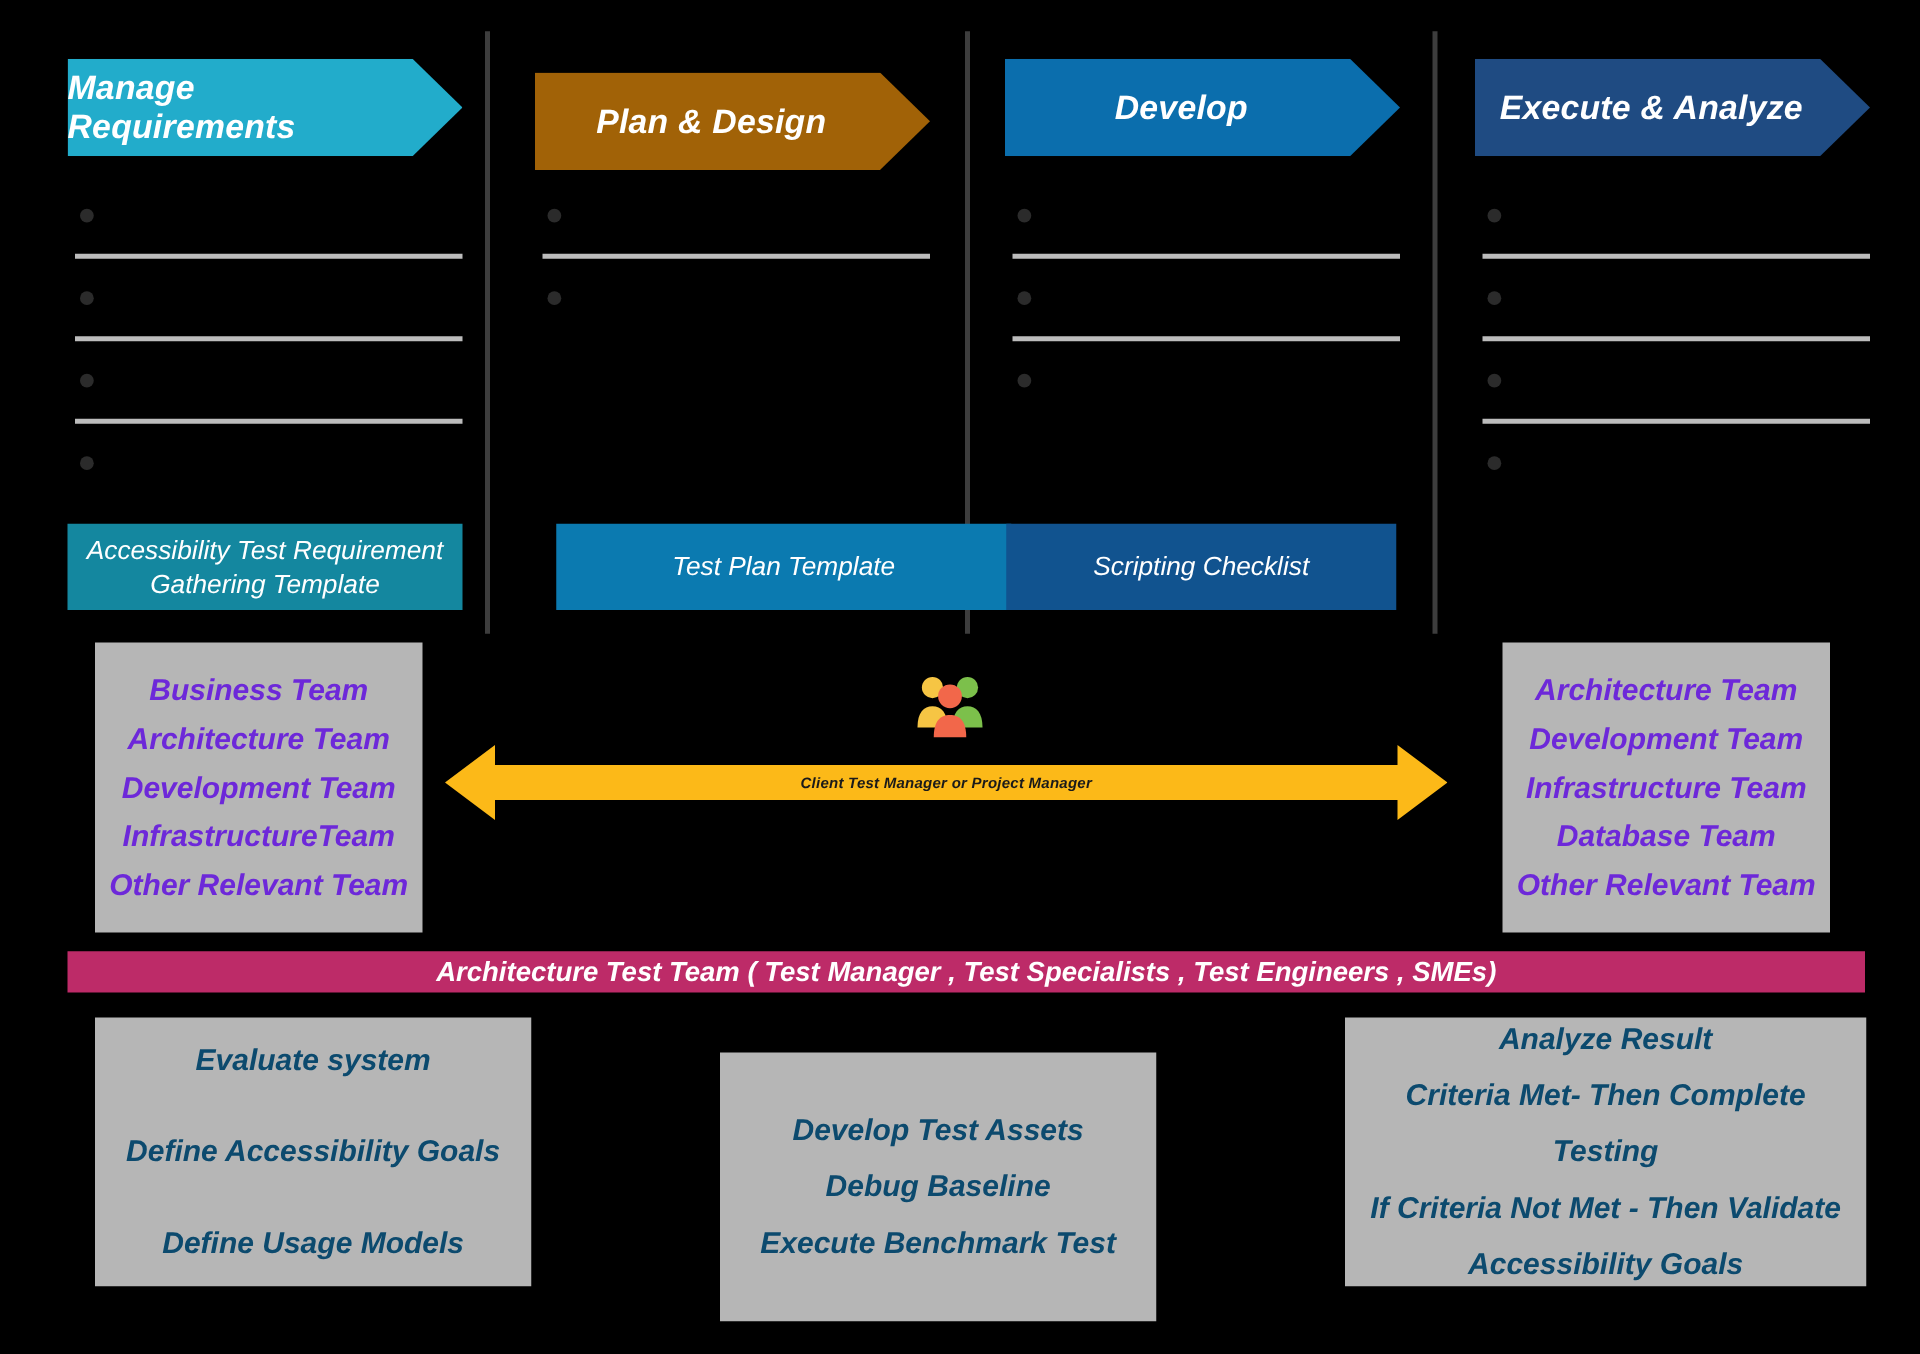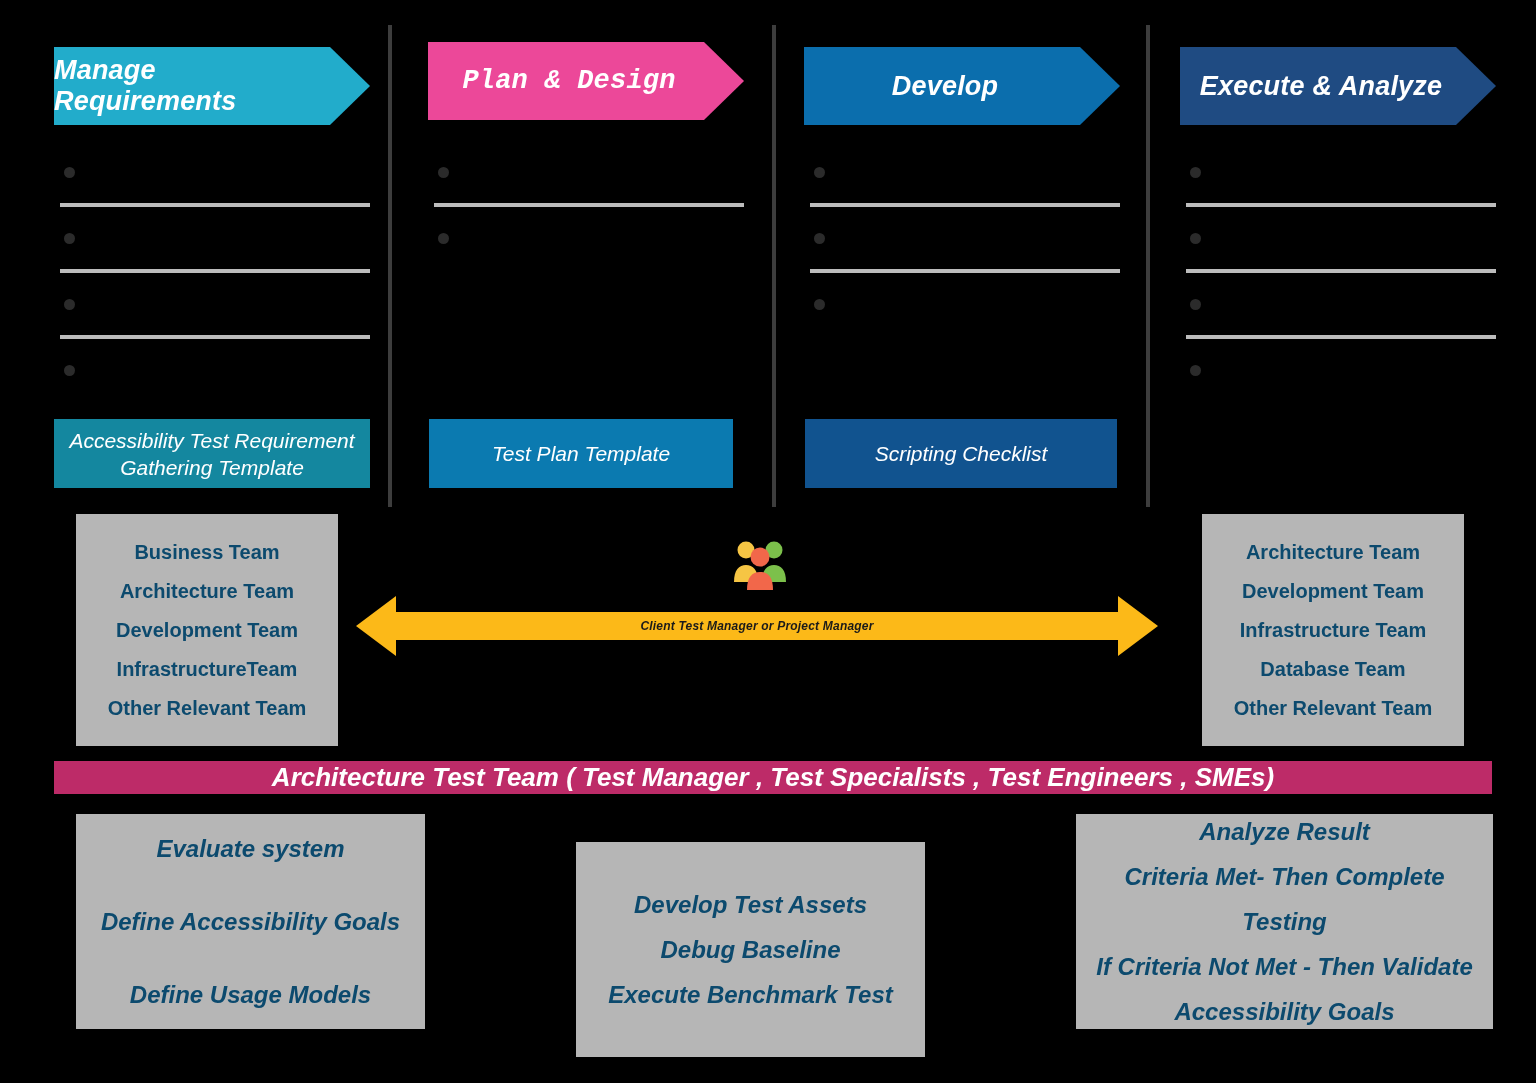--- a/index.html
+++ b/index.html
@@ -31,21 +31,21 @@
     color: #ffffff;
     font-size: 27px;
     font-weight: bold;
     font-style: italic;
     letter-spacing: 0.2px;
     clip-path: polygon(0 0, calc(100% - 40px) 0, 100% 50%, calc(100% - 40px) 100%, 0 100%);
     padding-right: 34px;
     box-sizing: border-box;
   }
   .chev-1 { left: 54px;   top: 47px; width: 316px; background: #22accb; }
-  .chev-2 { left: 428px;  top: 42px; width: 316px; background: #ec4899; font-family: Liberation Mono, monospace; }
+  .chev-2 { left: 428px;  top: 58px; width: 316px; background: #a16207; }
   .chev-3 { left: 804px;  top: 47px; width: 316px; background: #0b6ead; }
   .chev-4 { left: 1180px; top: 47px; width: 316px; background: #1f4b82; }
 
   
   .col-divider {
     position: absolute;
     top: 25px;
     width: 4px;
     height: 482px;
     background: #3d3d3d;
@@ -100,41 +100,42 @@
     justify-content: center;
     text-align: center;
     color: #ffffff;
     font-size: 21px;
     font-style: italic;
     line-height: 27px;
     padding: 0 10px;
     box-sizing: border-box;
   }
   .tpl-1 { left: 54px;   top: 419px; width: 316px; background: #14879f; }
-  .tpl-2 { left: 429px;  top: 419px; width: 304px; background: #0b7ab0; }
+  .tpl-2 { left: 445px;  top: 419px; width: 364px; background: #0b7ab0; }
   .tpl-3 { left: 805px;  top: 419px; width: 312px; background: #11538f; }
   .tpl-4 { left: 1180px; top: 419px; width: 312px; background: #17355c; }
 
   
   .team-box {
     position: absolute;
     background: #b6b6b6;
     display: flex;
     flex-direction: column;
     justify-content: center;
     align-items: center;
     padding: 10px 6px;
     box-sizing: border-box;
   }
   .team-left  { left: 76px;   top: 514px; width: 262px; height: 232px; }
   .team-right { left: 1202px; top: 514px; width: 262px; height: 232px; }
   .team-item {
-    color: #0c4a6e;
-    font-size: 20px;
-    font-weight: bold;
+    color: #6d28d9;
+    font-size: 24px;
+    font-weight: bold;
+    font-style: italic;
     line-height: 39px;
     white-space: nowrap;
   }
 
   
   .arrow-wrap {
     position: absolute;
     left: 356px;
     top: 596px;
     width: 802px;
@@ -177,21 +178,21 @@
     position: absolute;
     left: 54px;
     top: 761px;
     width: 1438px;
     height: 33px;
     background: #bd2b68;
     display: flex;
     align-items: center;
     justify-content: center;
     color: #ffffff;
-    font-size: 26px;
+    font-size: 22px;
     font-weight: bold;
     font-style: italic;
   }
 
   
   .act-box {
     position: absolute;
     background: #b6b6b6;
     display: flex;
     flex-direction: column;

